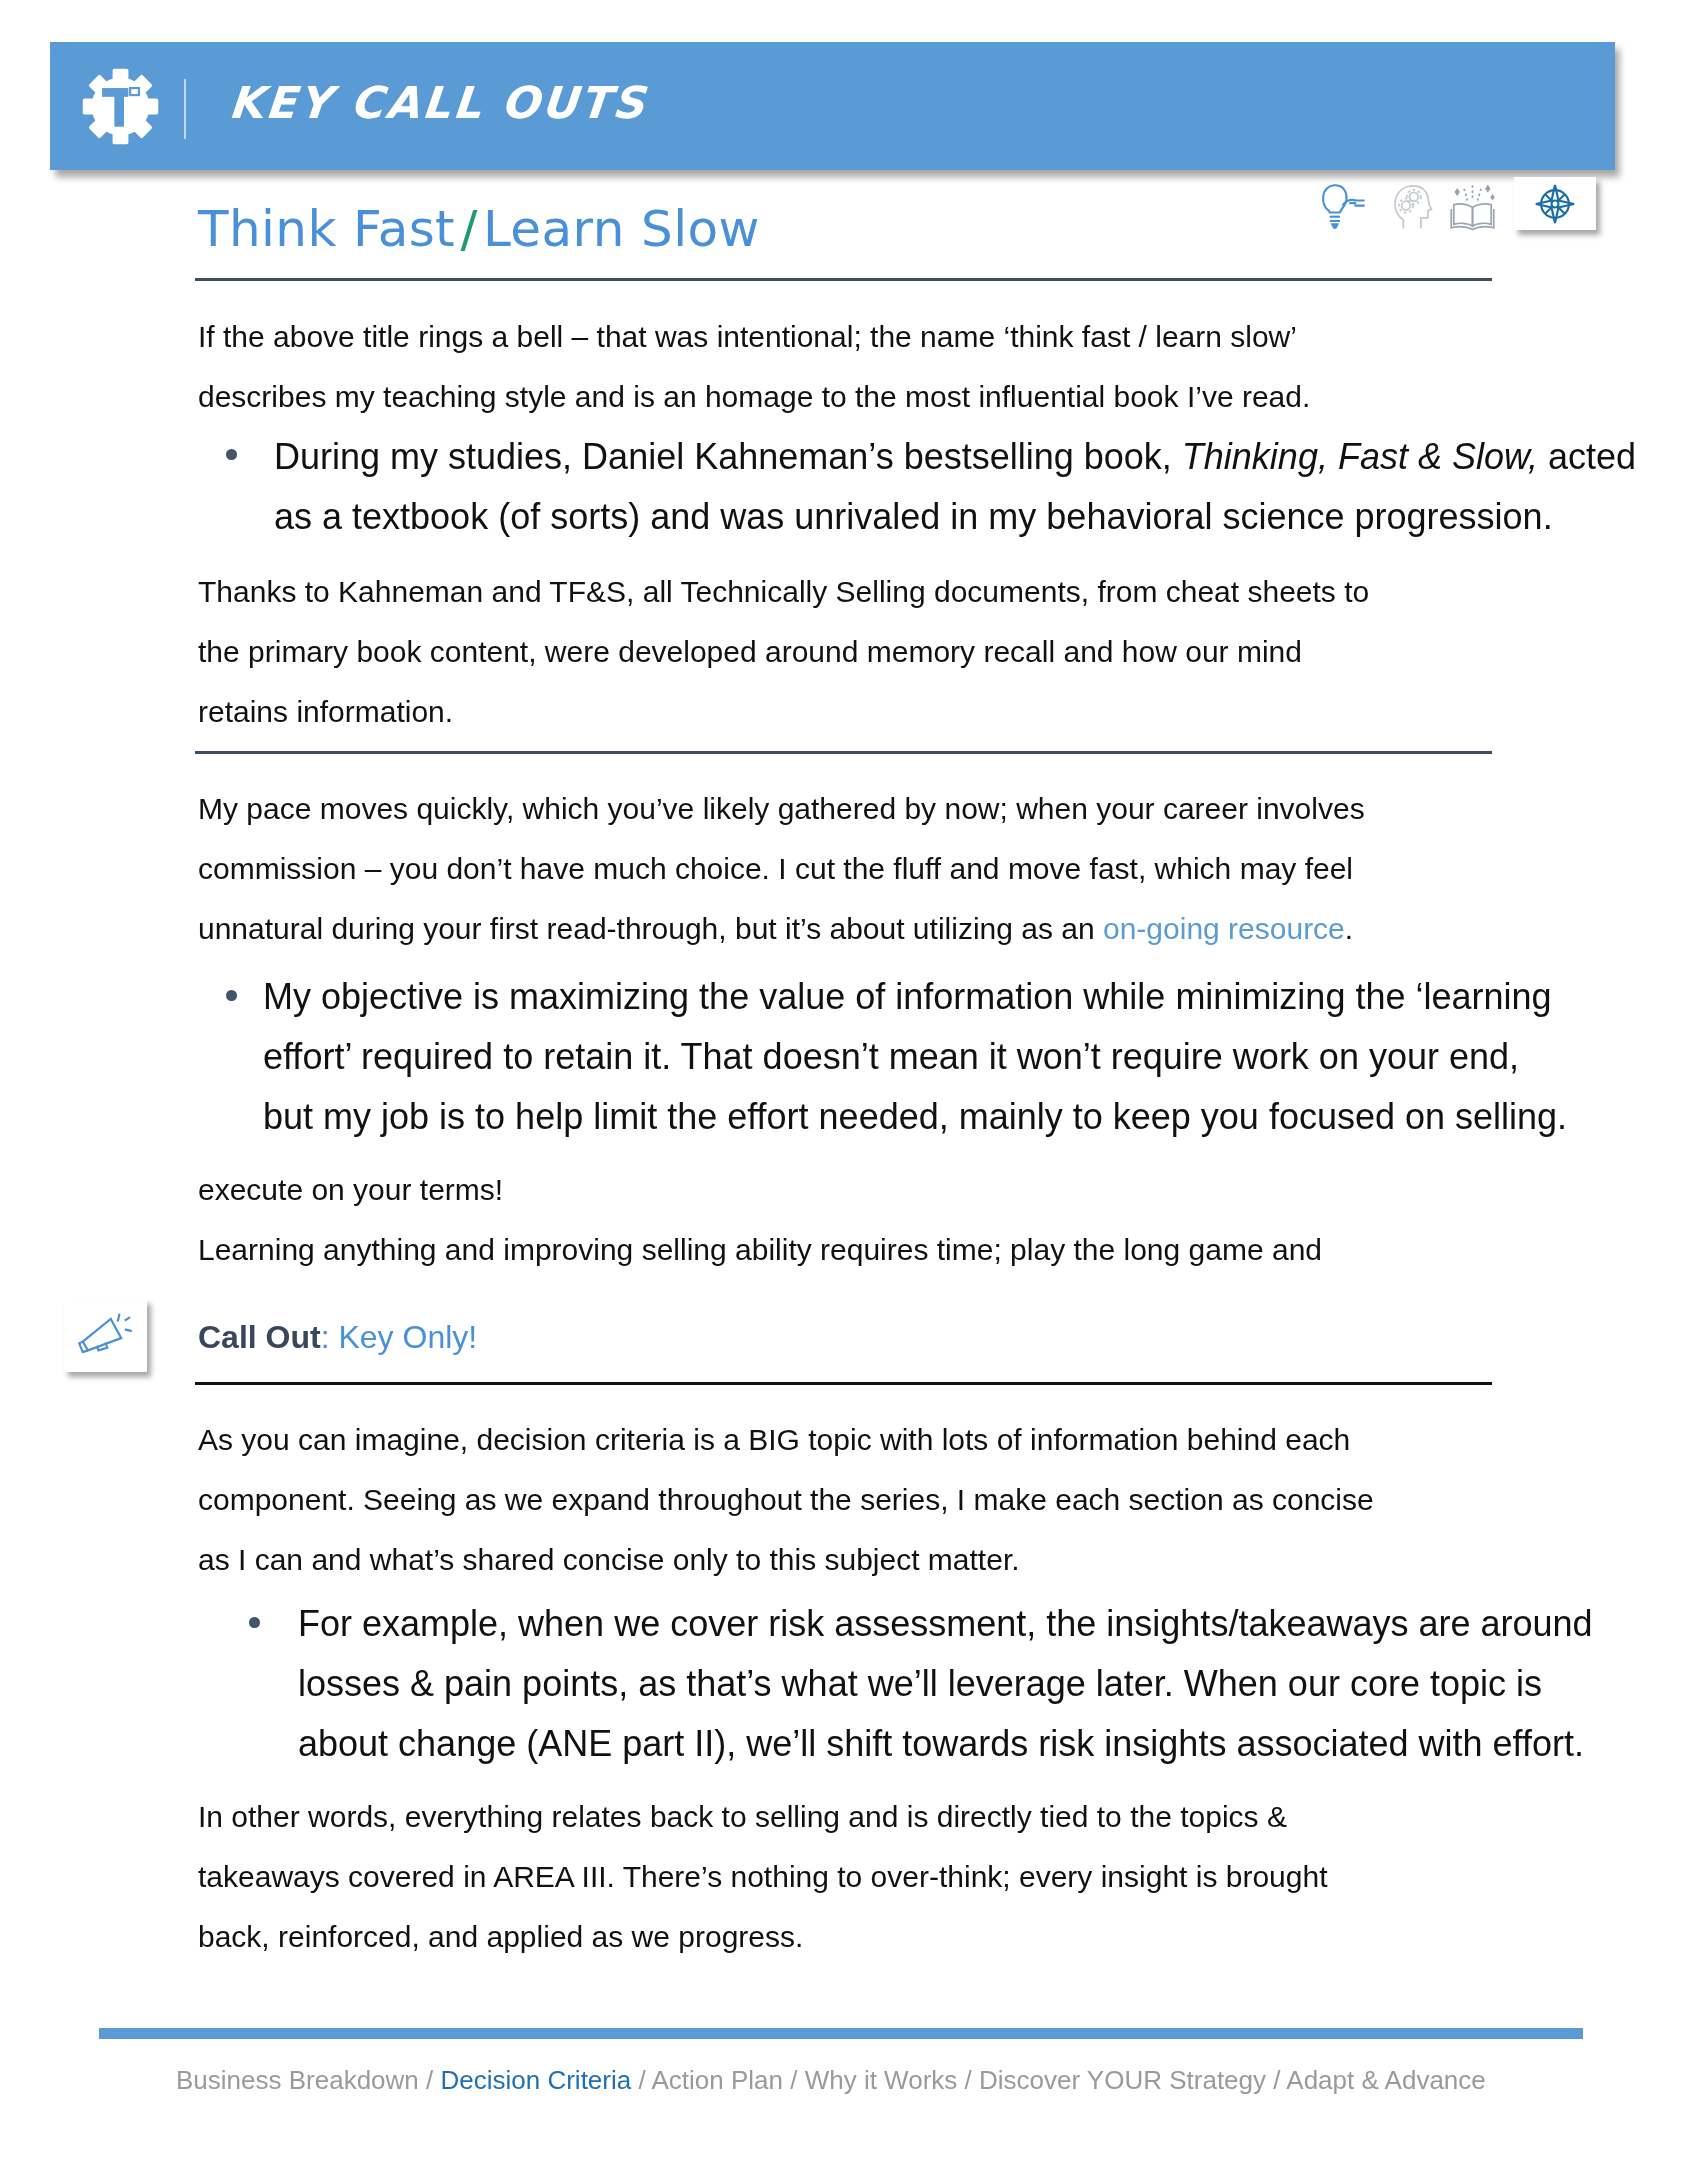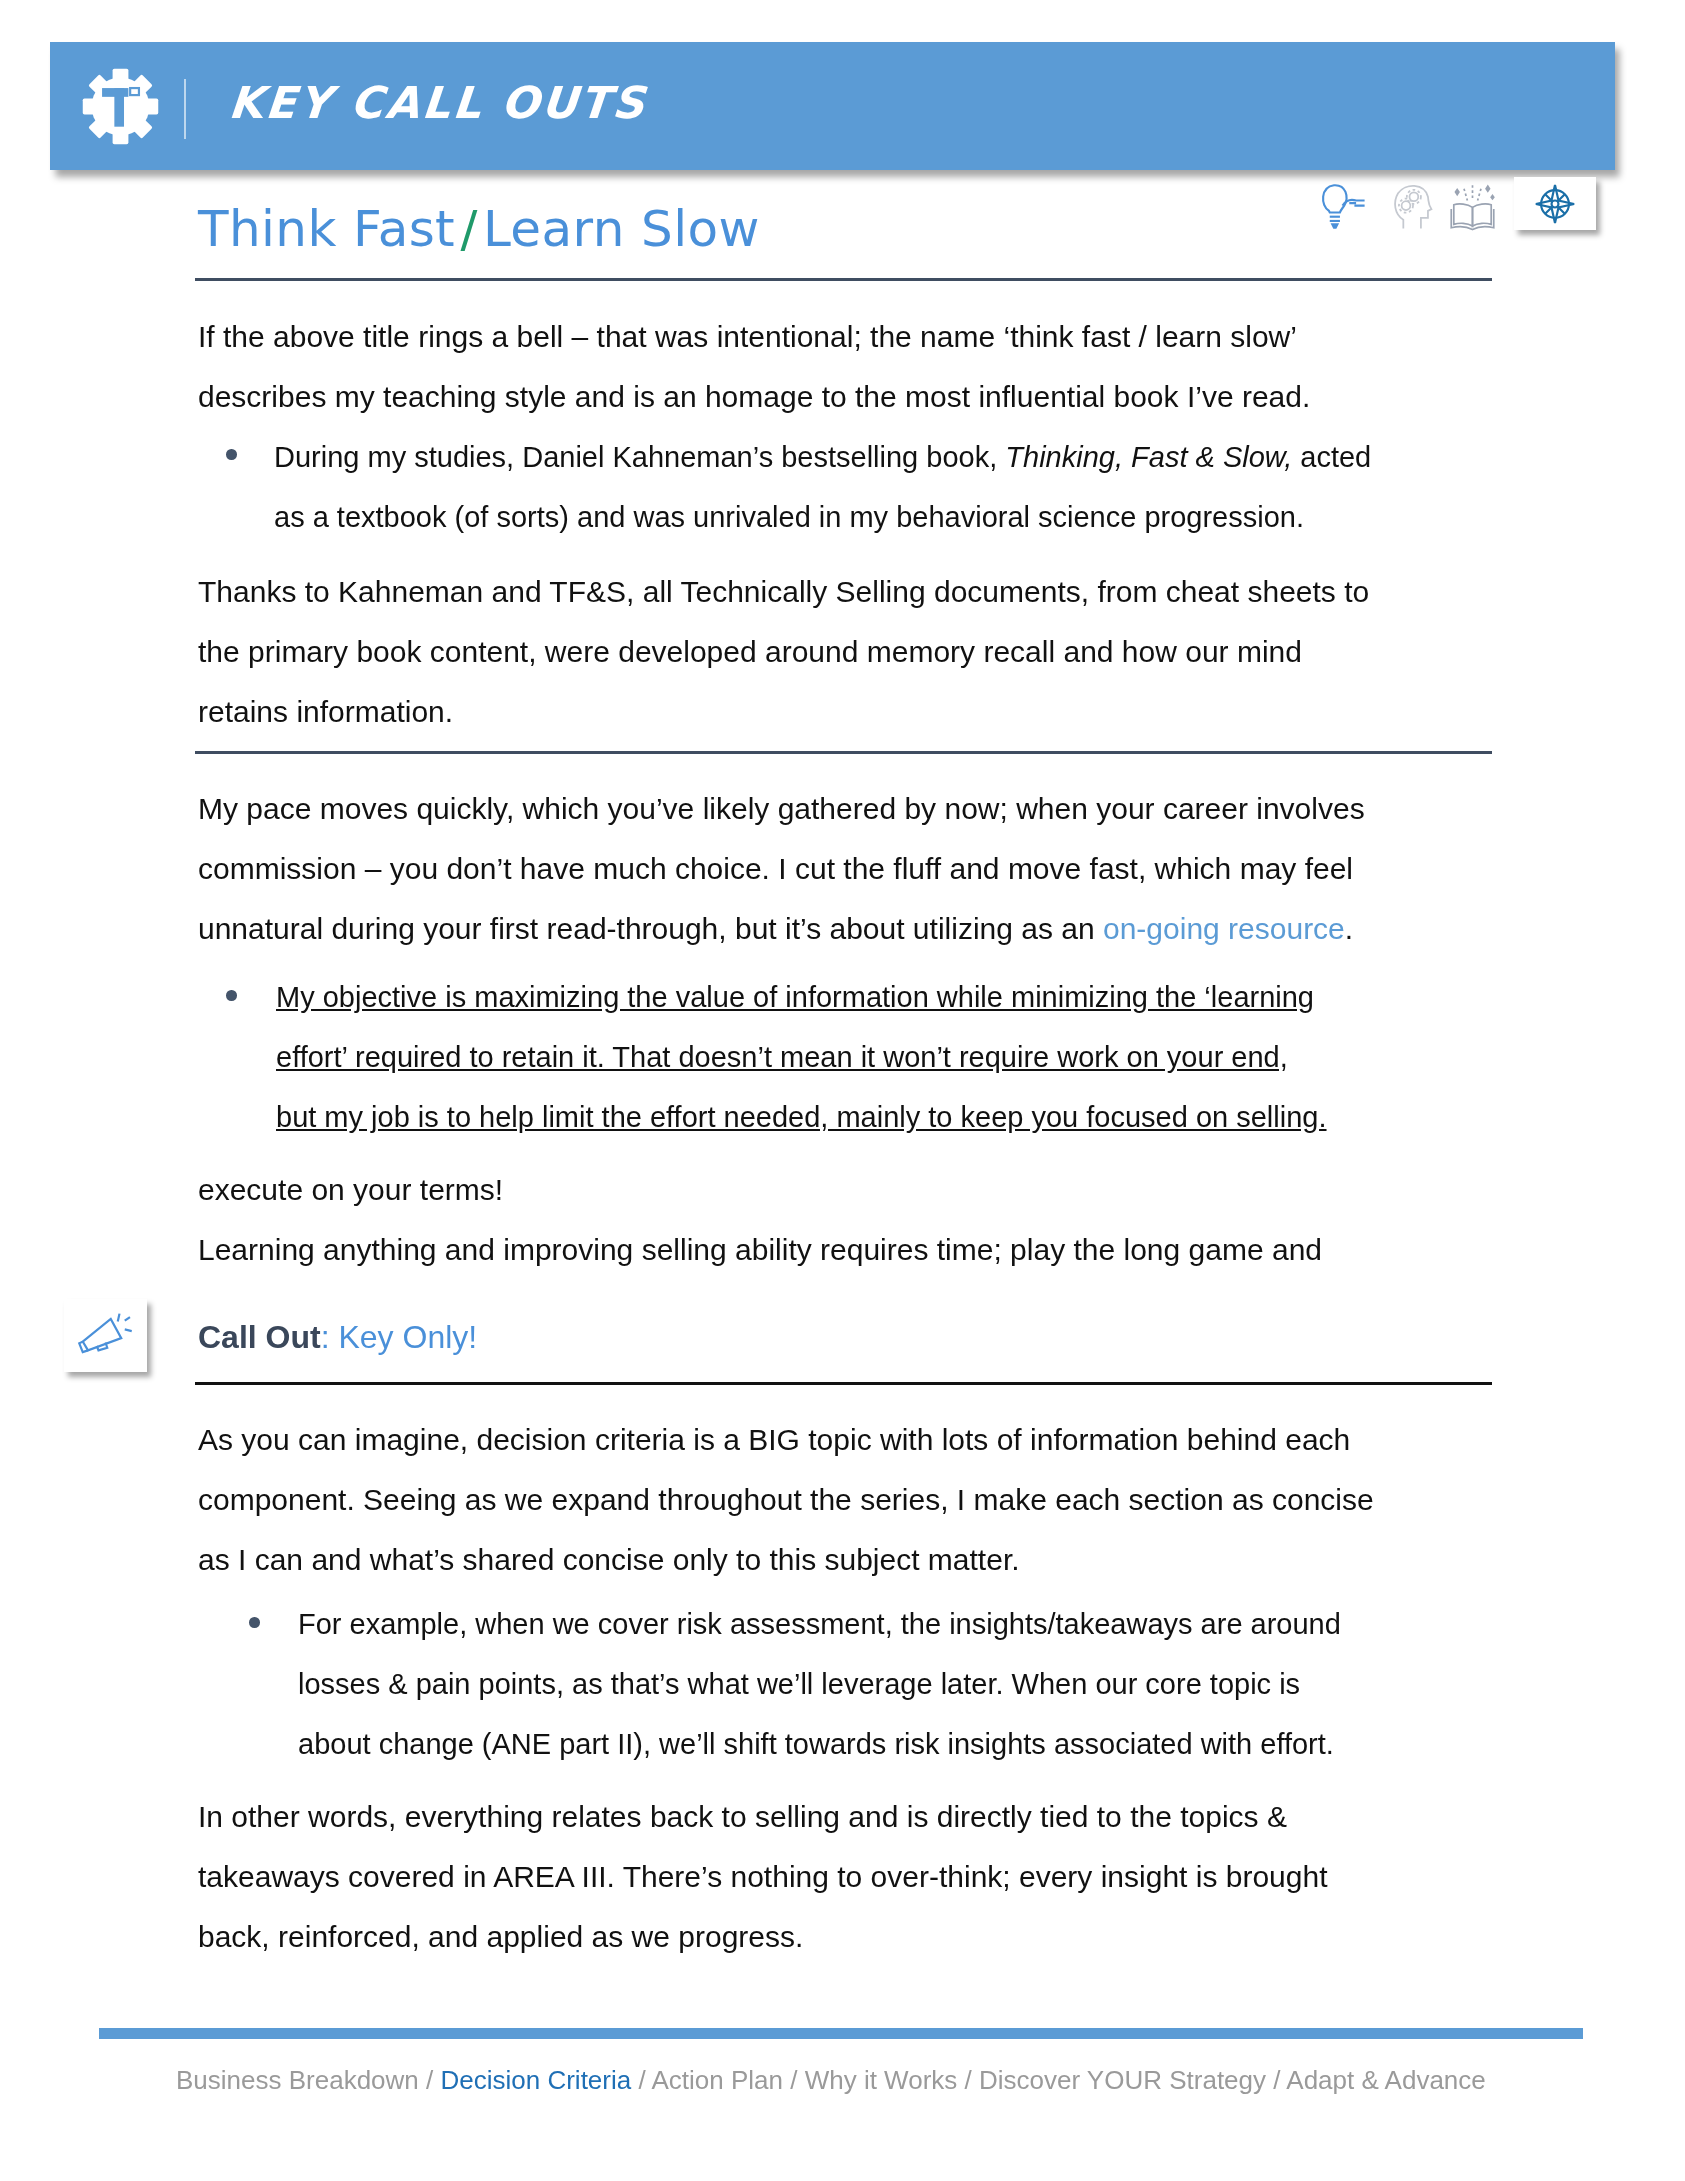--- a/index.html
+++ b/index.html
@@ -24,21 +24,21 @@
   
   .section-title { left:198px; top:200px; font-size:50px; color:#4a90d9; white-space:nowrap; font-family:"DejaVu Sans", sans-serif; letter-spacing:0.4px; }
   .section-title .slash { color:#1f9a6a; font-weight:normal; margin:0 5.3px; }
 
   .divider { left:195px; width:1297px; height:2.6px; background:#3f4d61; }
   .divider.black { background:#111; height:2.6px; }
 
   
   .para { left:198px; width:1317px; font-size:30px; line-height:60px; color:#111; font-family:"Liberation Sans", sans-serif; }
   .para .line { display:block; white-space:nowrap; }
-  .bullet-block { width:1317px; font-size:29px; line-height:60px; color:#111; }
+  .bullet-block { width:1317px; font-size:36px; line-height:60px; color:#111; }
   .bullet-block .line { display:block; white-space:nowrap; }
   .bullet-dot { width:10.5px; height:10.5px; border-radius:50%; background:#44546a; }
   .link { color:#5b9bd5; font-weight:normal; cursor:pointer; }
 
   
   .callout-box { left:64px; top:1299px; width:83px; height:73px; background:#fff;
                  box-shadow: 4.4px 5.3px 5.3px rgba(0,0,0,0.35); display:flex; align-items:center; justify-content:center; }
   .callout-title { left:198px; top:1319px; font-size:32px; white-space:nowrap; }
   .callout-title .strong { color:#3a475a; font-weight:bold; }
   .callout-title .accent { color:#4a90d9; }
@@ -136,21 +136,21 @@
   <span class="line">retains information.</span>
 </div>
 <div class="abs divider" style="top:751px;"></div>
 
 <div class="abs para" style="top:779px;">
   <span class="line">My pace moves quickly, which you’ve likely gathered by now; when your career involves</span>
   <span class="line">commission – you don’t have much choice. I cut the fluff and move fast, which may feel</span>
   <span class="line"><span>unnatural during your first read-through, but it’s about utilizing as an </span><span class="link">on-going resource</span><span>.</span></span>
 </div>
 <div class="abs bullet-dot" style="left:226px; top:990px;"></div>
-<div class="abs bullet-block" style="left:276px; top:967px;text-decoration:underline;">
+<div class="abs bullet-block" style="left:263px; top:967px;">
   <span class="line">My objective is maximizing the value of information while minimizing the ‘learning</span>
   <span class="line">effort’ required to retain it. That doesn’t mean it won’t require work on your end,</span>
   <span class="line">but my job is to help limit the effort needed, mainly to keep you focused on selling.</span>
 </div>
 <div class="abs para" style="top:1160px;">
   <span class="line">execute on your terms!</span>
   <span class="line">Learning anything and improving selling ability requires time; play the long game and</span>
 </div>
 
 <div class="abs callout-box">

